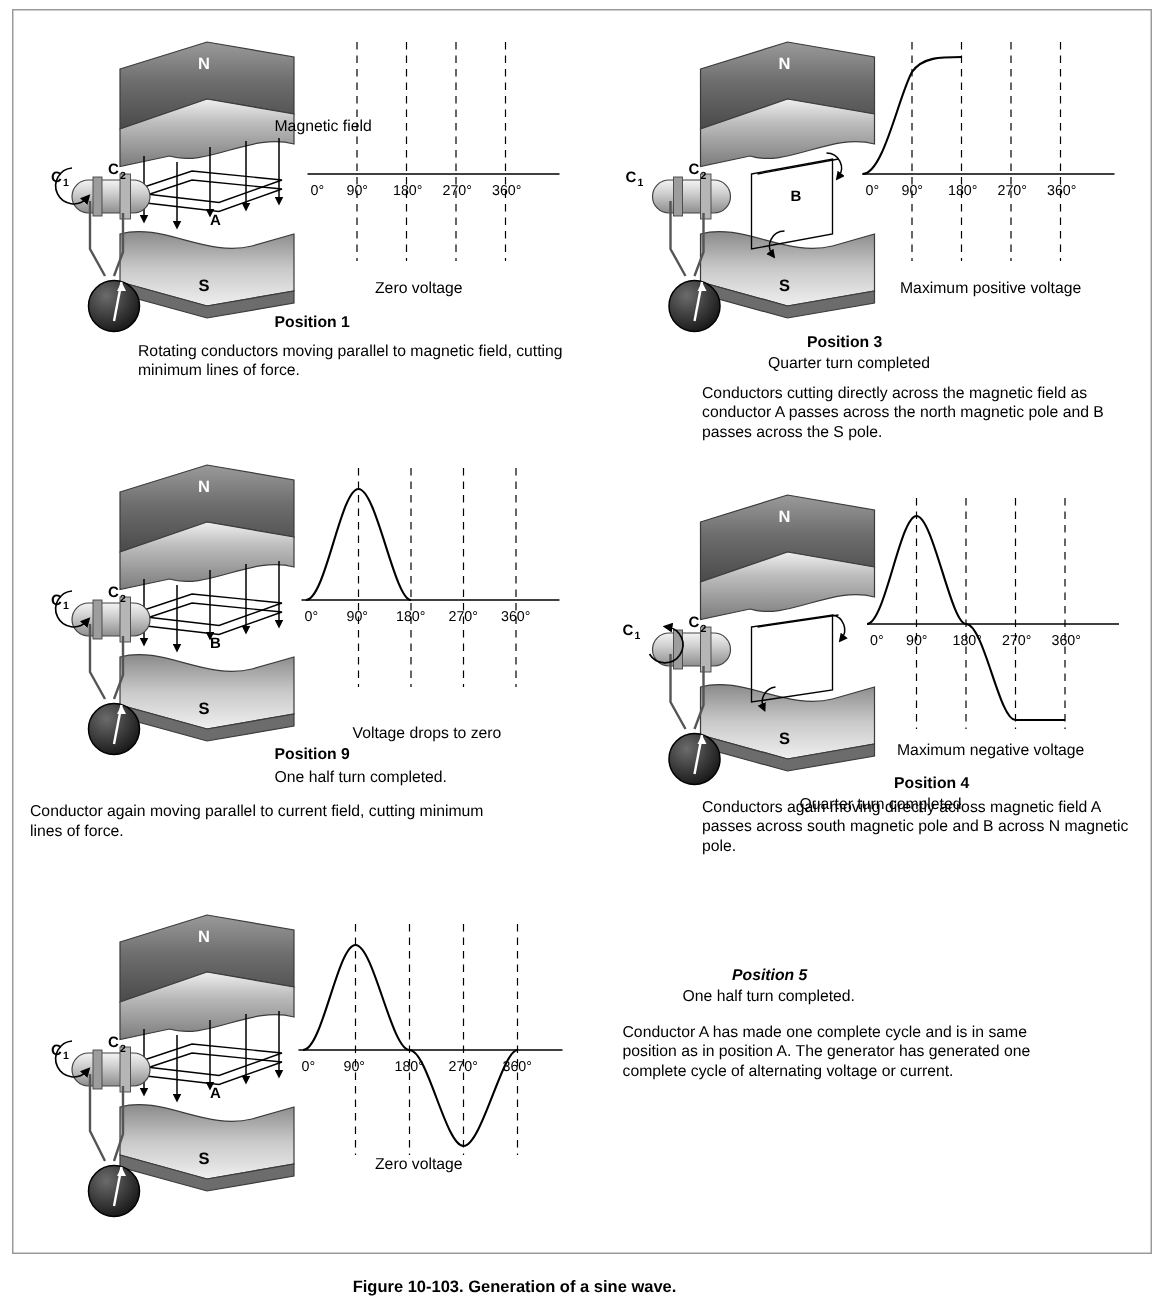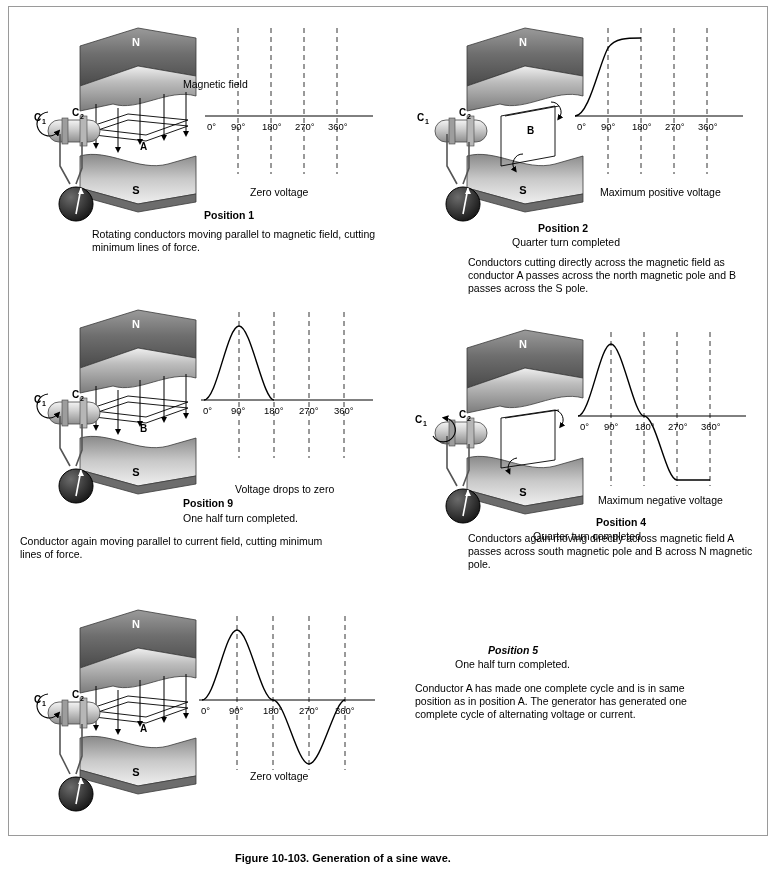--- a/index.html
+++ b/index.html
@@ -119,21 +119,21 @@
       <line x1="0" y1="92" x2="168" y2="92" stroke="#000" stroke-width="1"></line>
       <text x="2" y="106" class="lbl">0°</text>
       <text x="26" y="106" class="lbl">90°</text>
       <text x="57" y="106" class="lbl">180°</text>
       <text x="90" y="106" class="lbl">270°</text>
       <text x="123" y="106" class="lbl">360°</text>
     </svg>
   </div>
   <div class="cap" style="left:250px;top:186px;">Zero voltage</div>
 
-  <div class="cap capb" style="left:183px;top:209px;margin-left:21px;">Position 1</div>
+  <div class="cap capb" style="left:183px;top:209px;">Position 1</div>
   <div class="cap" style="left:92px;top:228px;width:300px;">Rotating conductors moving parallel to magnetic field, cutting minimum lines of force.</div>
 
   <div class="scene" style="left:405px;top:16px;">
     <svg width="200" height="205" viewBox="0 0 200 205">
       <g>
         <path d="M62,30 L120,12 L178,22 L178,60 L120,50 L62,70 Z" fill="url(#magTop)" stroke="#3b3b3b" stroke-width="0.8"></path>
         <path d="M62,70 L120,50 L178,60 L178,80 C150,72 120,96 95,88 L62,95 Z" fill="url(#magFace)" stroke="#3b3b3b" stroke-width="0.8"></path>
       </g>
       <g>
         <path d="M62,140 C90,132 120,156 150,148 L178,140 L178,178 L120,188 L62,172 Z" fill="url(#magFace2)" stroke="#3b3b3b" stroke-width="0.8"></path>
@@ -182,21 +182,21 @@
       <path d="M0,92 C14,92 24,40 33,24 C40,14 52,14 66,14" fill="none" stroke="#000" stroke-width="1.4"></path>
       <text x="2" y="106" class="lbl">0°</text>
       <text x="26" y="106" class="lbl">90°</text>
       <text x="57" y="106" class="lbl">180°</text>
       <text x="90" y="106" class="lbl">270°</text>
       <text x="123" y="106" class="lbl">360°</text>
     </svg>
   </div>
   <div class="cap" style="left:600px;top:186px;">Maximum positive voltage</div>
 
-  <div class="cap capb" style="left:538px;top:222px;">Position 2</div>
+  <div class="cap capb" style="left:538px;top:222px;">Position 3</div>
   <div class="cap" style="left:512px;top:236px;">Quarter turn completed</div>
   <div class="cap" style="left:468px;top:256px;width:285px;">Conductors cutting directly across the magnetic field as conductor A passes across the north magnetic pole and B passes across the S pole.</div>
 
   <div class="scene" style="left:18px;top:298px;">
     <svg width="200" height="205" viewBox="0 0 200 205">
       <g>
         <path d="M62,30 L120,12 L178,22 L178,60 L120,50 L62,70 Z" fill="url(#magTop)" stroke="#3b3b3b" stroke-width="0.8"></path>
         <path d="M62,70 L120,50 L178,60 L178,80 C150,72 120,96 95,88 L62,95 Z" fill="url(#magFace)" stroke="#3b3b3b" stroke-width="0.8"></path>
       </g>
       <g>

